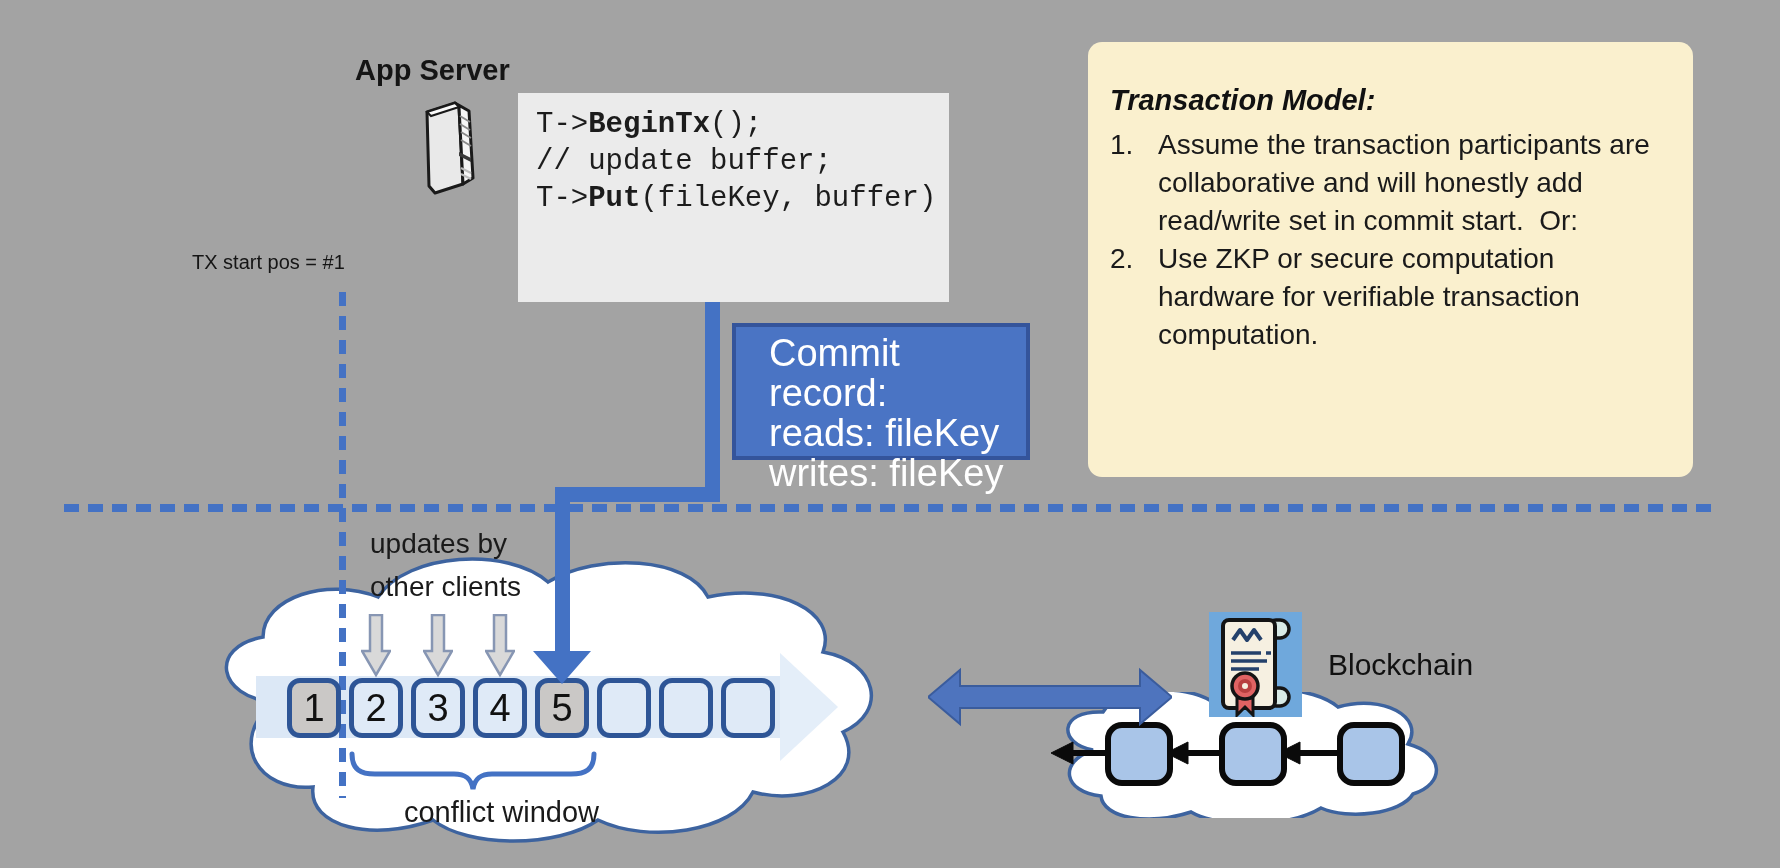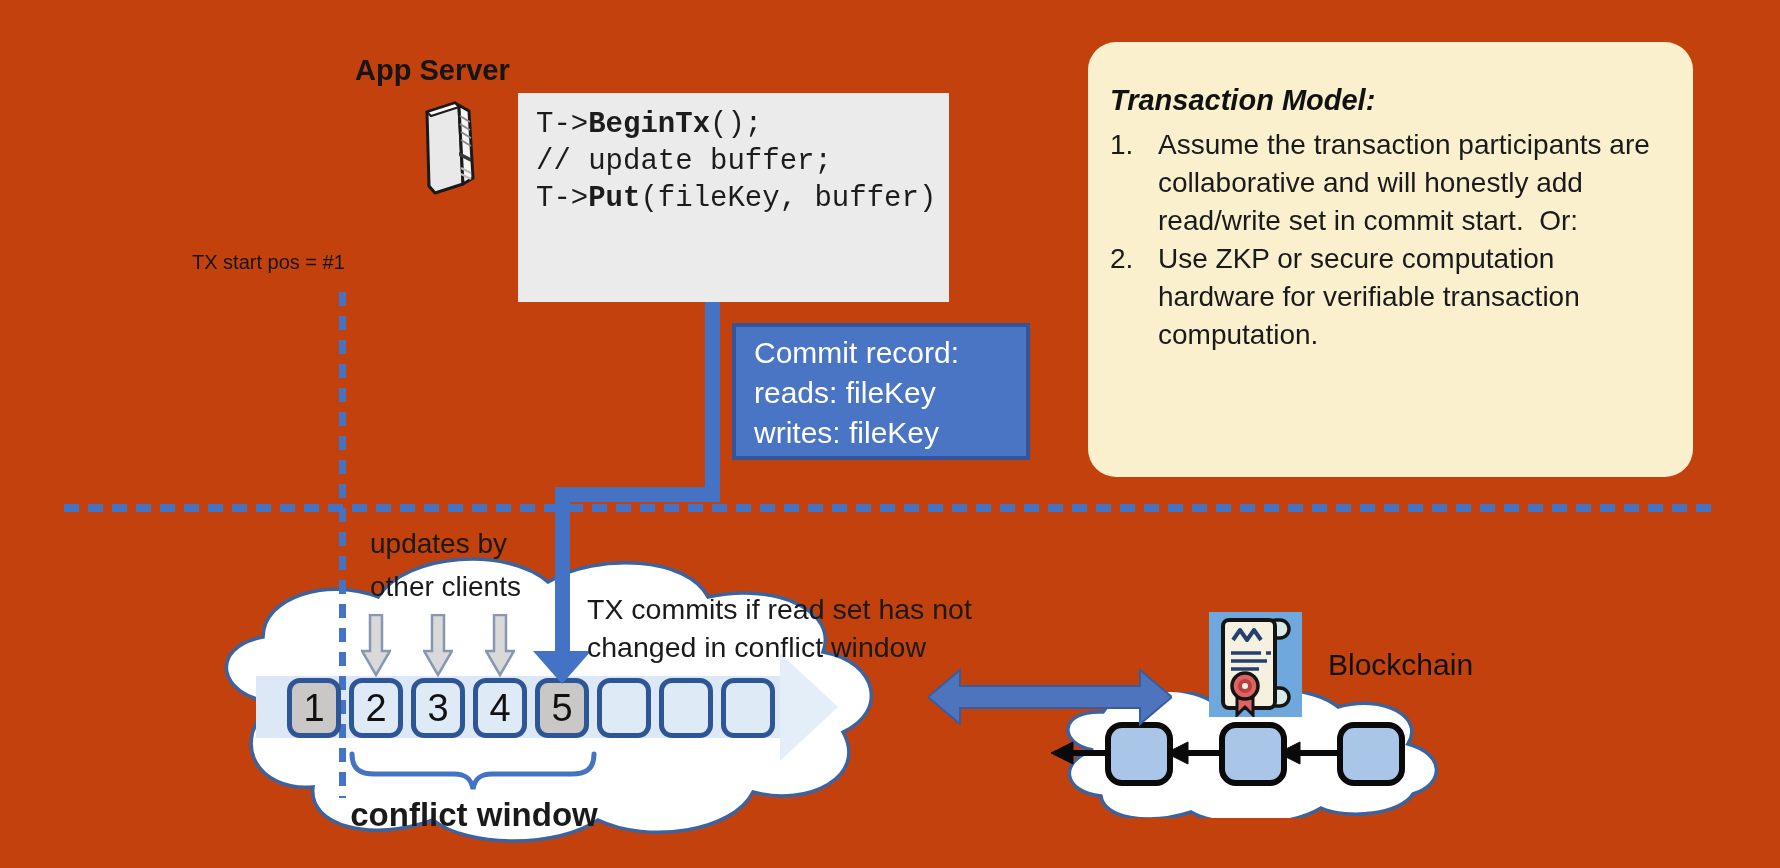--- a/index.html
+++ b/index.html
@@ -1,38 +1,38 @@
 <!DOCTYPE html>
 <html><head>
 <meta charset="utf-8">
 <style>
   html,body{margin:0;padding:0;background:#ffffff;}
   body{font-family:"Liberation Sans", sans-serif;color:#1a1a1a;}
-  #slide{position:relative;width:1780px;height:868px;background:#c2410c;overflow:hidden;}
+  #slide{position:relative;width:1780px;height:868px;background:#a3a3a3;overflow:hidden;}
   .abs{position:absolute;}
 
   
   .app-server-label{left:355px;top:54px;width:160px;font-size:29px;font-weight:bold;color:#151515;}
   .code-box{left:518px;top:93px;width:431px;height:209px;background:#EBEBEB;padding:13px 0 0 18px;box-sizing:border-box;font-family:Liberation Mono, monospace;}
   .code-line{font-size:29px;line-height:37px;white-space:pre;color:#1c1c1c;}
   .tx-start-label{left:162px;top:251px;width:280px;font-size:20px;color:#151515;margin-left:30px;}
 
   
   .v-dash{left:339px;top:292px;width:7px;height:506px;
     background:repeating-linear-gradient(180deg,#4472C4 0 14px,transparent 14px 24px);z-index:3;}
   .h-dash{left:64px;top:504px;width:1653px;height:8px;
     background:repeating-linear-gradient(90deg,#4472C4 0 15px,transparent 15px 24px);z-index:2;}
 
   
   .commit-box{left:732px;top:323px;width:298px;height:137px;background:#4A74C4;border:4px solid #34549B;
     box-sizing:border-box;padding:6px 0 0 18px;z-index:4;}
-  .commit-line{color:#ffffff;font-size:30px;line-height:40px;}
-
-  
-  .note{left:1088px;top:42px;width:605px;height:435px;background:#FAF0CE;border-radius:28px;
+  .commit-line{color:#ffffff;font-size:38px;line-height:40px;margin-left:15px;}
+
+  
+  .note{left:1088px;top:42px;width:605px;height:435px;background:#FAF0CE;border-radius:14px;
     box-sizing:border-box;padding:42px 26px 0 22px;}
   .note-title{font-size:29px;font-weight:bold;font-style:italic;color:#111;margin-bottom:9px;}
   .note-item{display:flex;align-items:flex-start;}
   .note-num{width:48px;flex:0 0 48px;font-size:28px;line-height:38px;}
   .note-text{flex:1;font-size:28px;line-height:38px;white-space:pre-wrap;}
 
   
   .elbow{background:#4472C4;z-index:5;}
   .elbow-v1{left:705px;top:302px;width:15px;height:193px;}
   .elbow-h{left:555px;top:487px;width:165px;height:15px;}
@@ -47,21 +47,21 @@
   .left-cloud{left:178px;top:552px;z-index:1;}
   .band{left:256px;top:676px;width:524px;height:62px;background:#DCE8F6;z-index:2;}
   .band-head{left:780px;top:653px;width:0;height:0;border-top:54px solid transparent;
     border-bottom:54px solid transparent;border-left:58px solid #E4EEF9;z-index:2;}
   .blocks-row{left:287px;top:678px;display:flex;gap:8px;z-index:4;}
   .tblock{width:54px;height:60px;box-sizing:border-box;border:5px solid #2E5596;border-radius:13px;
     background:#DFEAF7;display:flex;align-items:center;justify-content:center;
     font-size:38px;color:#111;}
   .tblock.gray{background:#CAC8C6;}
   .brace{left:349px;top:748px;z-index:4;}
-  .conflict-label{left:349px;top:796px;width:250px;text-align:center;font-size:33px;font-weight:bold;z-index:5;}
+  .conflict-label{left:349px;top:796px;width:250px;text-align:right;font-size:29px;font-weight:normal;z-index:5;}
 
   
   .dbl-arrow{left:928px;top:666px;z-index:5;}
   .bc-icon{left:1209px;top:612px;width:93px;height:105px;background:#6FA8DC;z-index:4;}
   .bc-label{left:1328px;top:648px;width:220px;font-size:30px;font-weight:normal;color:#111;z-index:5;}
   .right-cloud{left:1033px;top:692px;z-index:1;}
 </style>
 </head>
 <body>
 
@@ -129,21 +129,20 @@
              C420,0 510,5 530,45 C600,30 660,60 645,100 C700,110 710,160 665,180
              C690,225 630,255 575,240 C555,280 470,292 420,268 C380,296 290,296 255,268
              C195,290 130,275 135,235 C80,240 50,190 95,150 Z" fill="#ffffff" stroke="#3D639F" stroke-width="3.5"></path>
   </svg>
 
   <div class="abs band"></div>
   <div class="abs band-head"></div>
 
   <div class="abs updates-label">updates by
 other clients</div>
-  <div class="abs tx-commits-label">TX commits if read set has not changed in conflict window</div>
 
   <svg class="abs update-arrow" style="left:361px;" width="30" height="64" viewBox="0 0 30 64">
     <polygon points="9,1 21,1 21,37 29,37 15,61 1,37 9,37" fill="#D9D9D9" stroke="#8796B3" stroke-width="2.5"></polygon>
   </svg>
   <svg class="abs update-arrow" style="left:423px;" width="30" height="64" viewBox="0 0 30 64">
     <polygon points="9,1 21,1 21,37 29,37 15,61 1,37 9,37" fill="#D9D9D9" stroke="#8796B3" stroke-width="2.5"></polygon>
   </svg>
   <svg class="abs update-arrow" style="left:485px;" width="30" height="64" viewBox="0 0 30 64">
     <polygon points="9,1 21,1 21,37 29,37 15,61 1,37 9,37" fill="#D9D9D9" stroke="#8796B3" stroke-width="2.5"></polygon>
   </svg>

